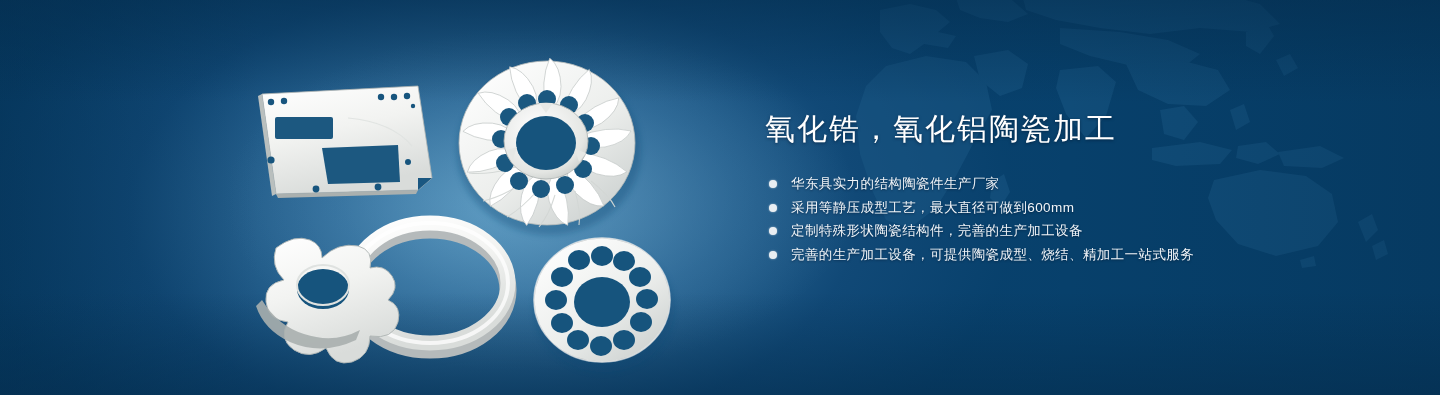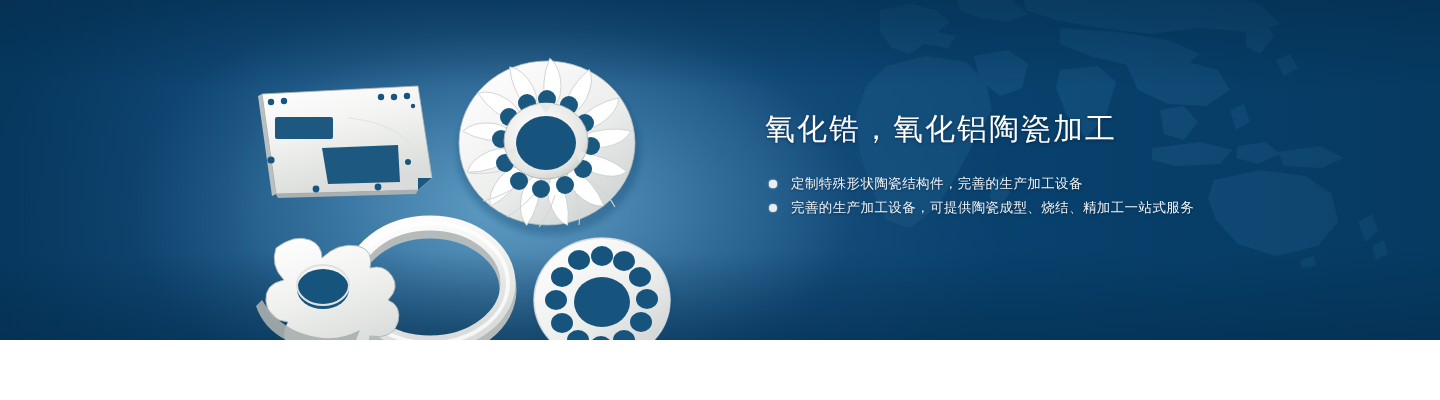--- a/index.html
+++ b/index.html
@@ -1,20 +1,20 @@
 <!DOCTYPE html>
 <html><head>
 <meta charset="utf-8">
 <style>
   html,body{margin:0;padding:0;background:#fff;}
   *{box-sizing:border-box;}
 
   .banner{
     position:relative;
-    width:1440px;height:340px;
+    width:1440px;height:395px;
     overflow:hidden;
     font-family:"Liberation Sans","DejaVu Sans",sans-serif;
     background:#07406b;
   }
 
   
   .bg-base{
     position:absolute;inset:0;
     background:#07406b;
   }
@@ -337,20 +337,25 @@
         <ellipse cx="0" cy="0" rx="68" ry="62" fill="none" stroke="#ffffff" stroke-width="1.6" opacity=".55"></ellipse>
       </g>
     </svg>
   </div>
 
   <div class="copy">
     <h1 class="headline">氧化锆，氧化铝陶瓷加工</h1>
     <ul class="bullets">
       <li>
         <span class="dot"></span>
+        <span>华东具实力的结构陶瓷件生产厂家</span>
+      </li>
+      <li>
+        <span class="dot"></span>
+        <span>采用等静压成型工艺，最大直径可做到600mm</span>
       </li>
       <li>
         <span class="dot"></span>
         <span>定制特殊形状陶瓷结构件，完善的生产加工设备</span>
       </li>
       <li>
         <span class="dot"></span>
         <span>完善的生产加工设备，可提供陶瓷成型、烧结、精加工一站式服务</span>
       </li>
     </ul>

